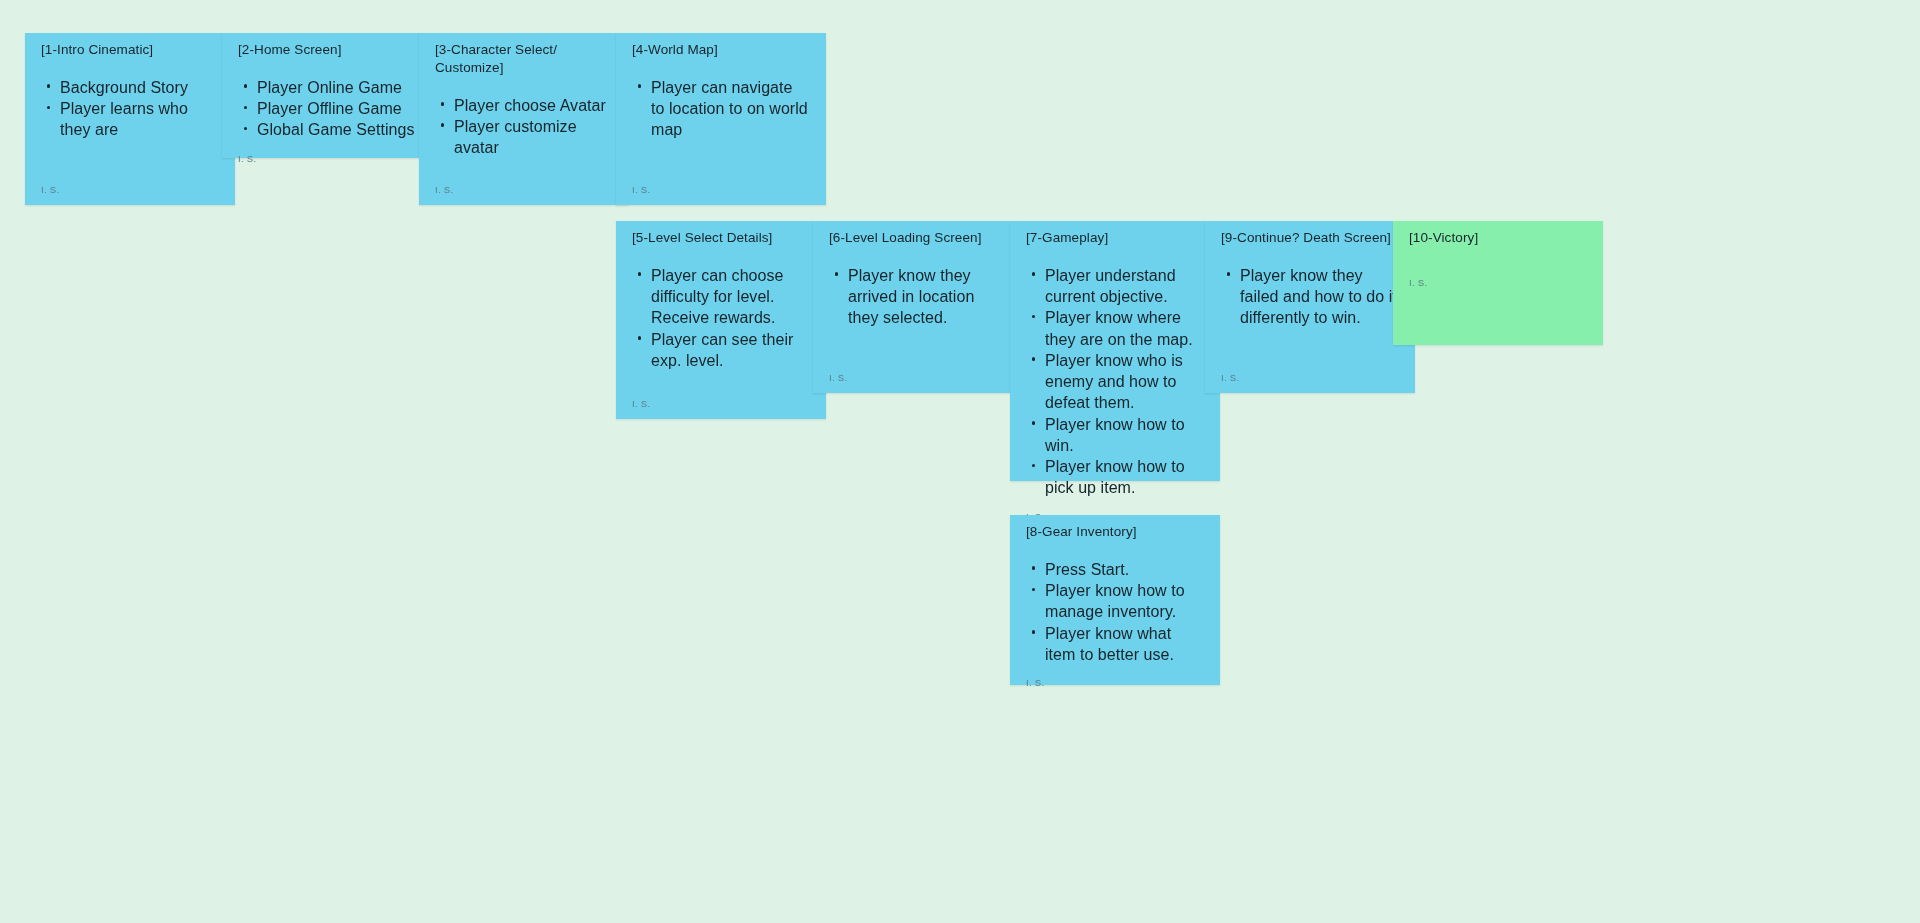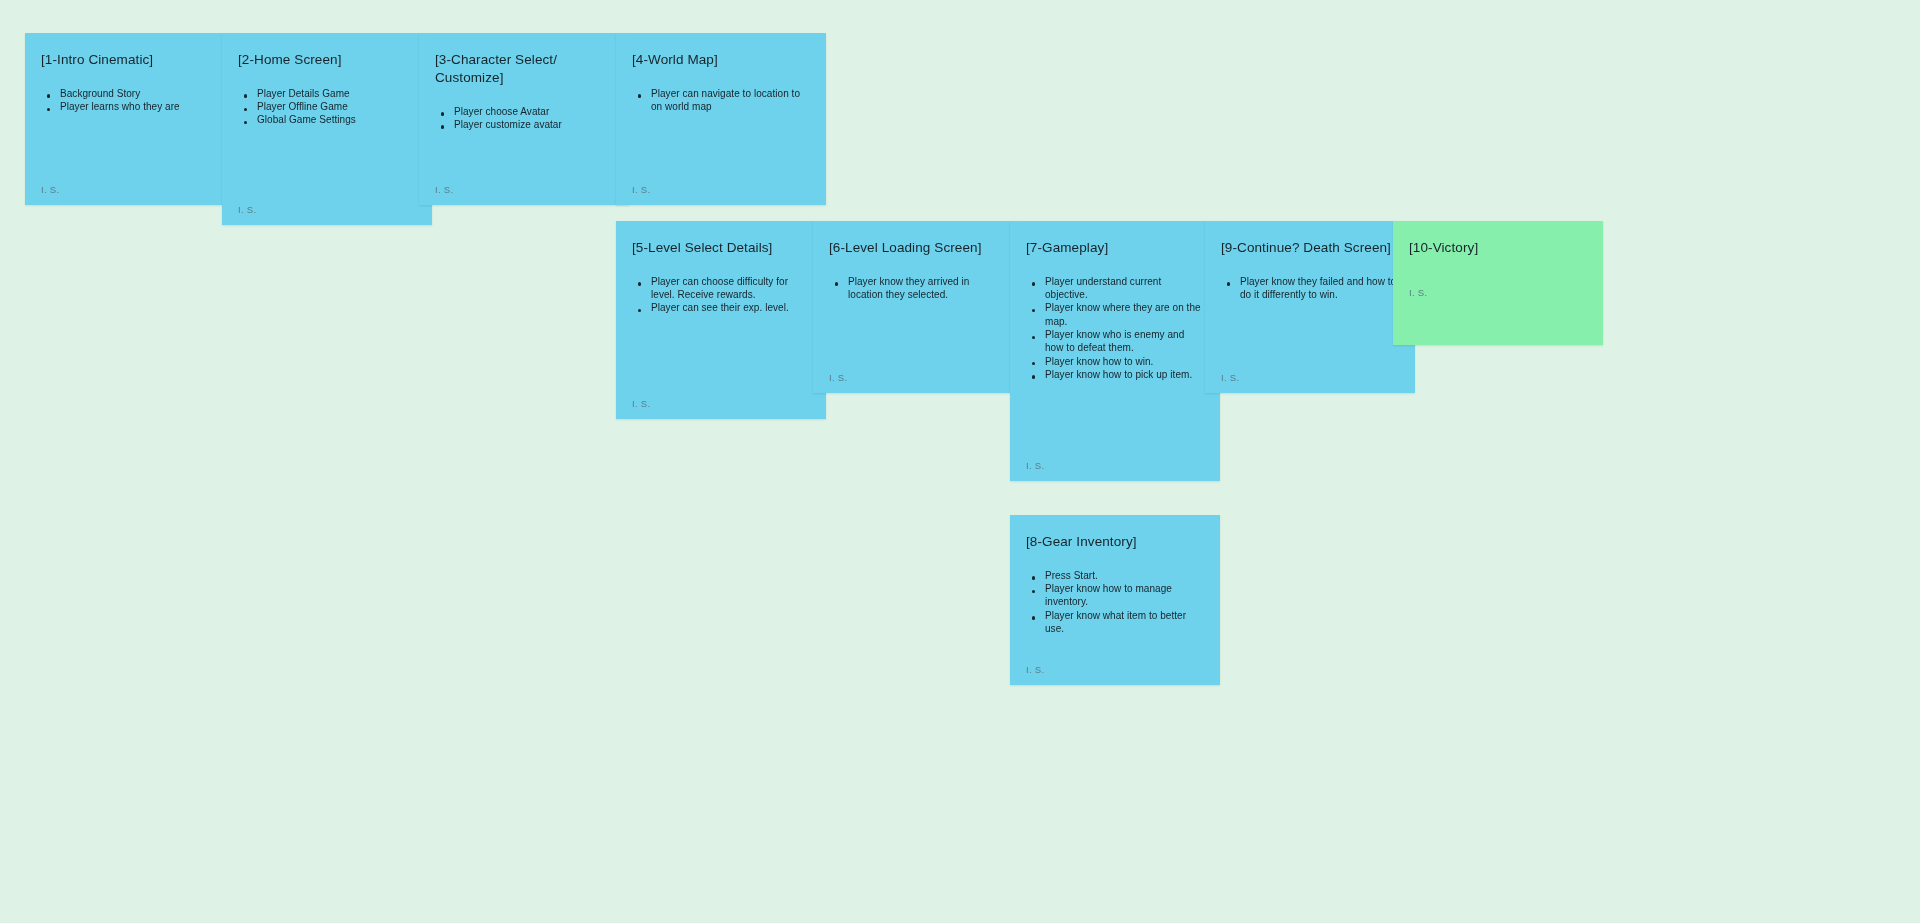--- a/index.html
+++ b/index.html
@@ -22,21 +22,21 @@
     width: 1920px;
     height: 923px;
   }
 
   
   .card {
     position: absolute;
     width: 210px;
     background: #6ed2ec;
     box-shadow: 0 1px 2px rgba(0,0,0,0.10);
-    padding: 18px 16px 10px 16px;
+    padding: 8px 16px 10px 16px;
     display: flex;
     flex-direction: column;
   }
 
   .card-title {
     font-size: 13.5px;
     line-height: 1.32;
     color: #16242b;
     letter-spacing: 0.1px;
     margin-bottom: 18px;
@@ -45,21 +45,21 @@
 
   .card-bullets {
     list-style: none;
     margin: 0 0 0 2px;
     padding: 0;
     flex: 1 1 auto;
   }
 
   .card-bullets li {
     position: relative;
-    font-size: 10px;
+    font-size: 16px;
     line-height: 1.33;
     color: #16242b;
     padding-left: 17px;
     margin-bottom: 0px;
     letter-spacing: 0.05px;
   }
 
   .card-bullets li::before {
     content: "";
     position: absolute;
@@ -86,24 +86,24 @@
 
 <div id="board" style="background: rgb(222, 243, 230);">
     <div class="card" style="left: 25px; top: 33px; height: 172px; background: rgb(110, 210, 236);">
       <div class="card-title">[1-Intro Cinematic]</div>
       <ul class="card-bullets">
         <li>Background Story</li>
         <li>Player learns who they are</li>
       </ul>
       <div class="card-footer" style="color: rgb(90, 125, 134);">I. S.</div>
     </div>
-    <div class="card" style="left: 222px; top: 33px; height: 192px; background: rgb(110, 210, 236);">
+    <div class="card" style="left: 222px; top: 33px; height: 125px; background: rgb(110, 210, 236);">
       <div class="card-title">[2-Home Screen]</div>
       <ul class="card-bullets">
-        <li>Player Details Game</li>
+        <li>Player Online Game</li>
         <li>Player Offline Game</li>
         <li>Global Game Settings</li>
       </ul>
       <div class="card-footer" style="color: rgb(90, 125, 134);">I. S.</div>
     </div>
     <div class="card" style="left: 419px; top: 33px; height: 172px; background: rgb(110, 210, 236); justify-content: center;">
       <div class="card-title">[3-Character Select/
 Customize]</div>
       <ul class="card-bullets">
         <li>Player choose Avatar</li>

